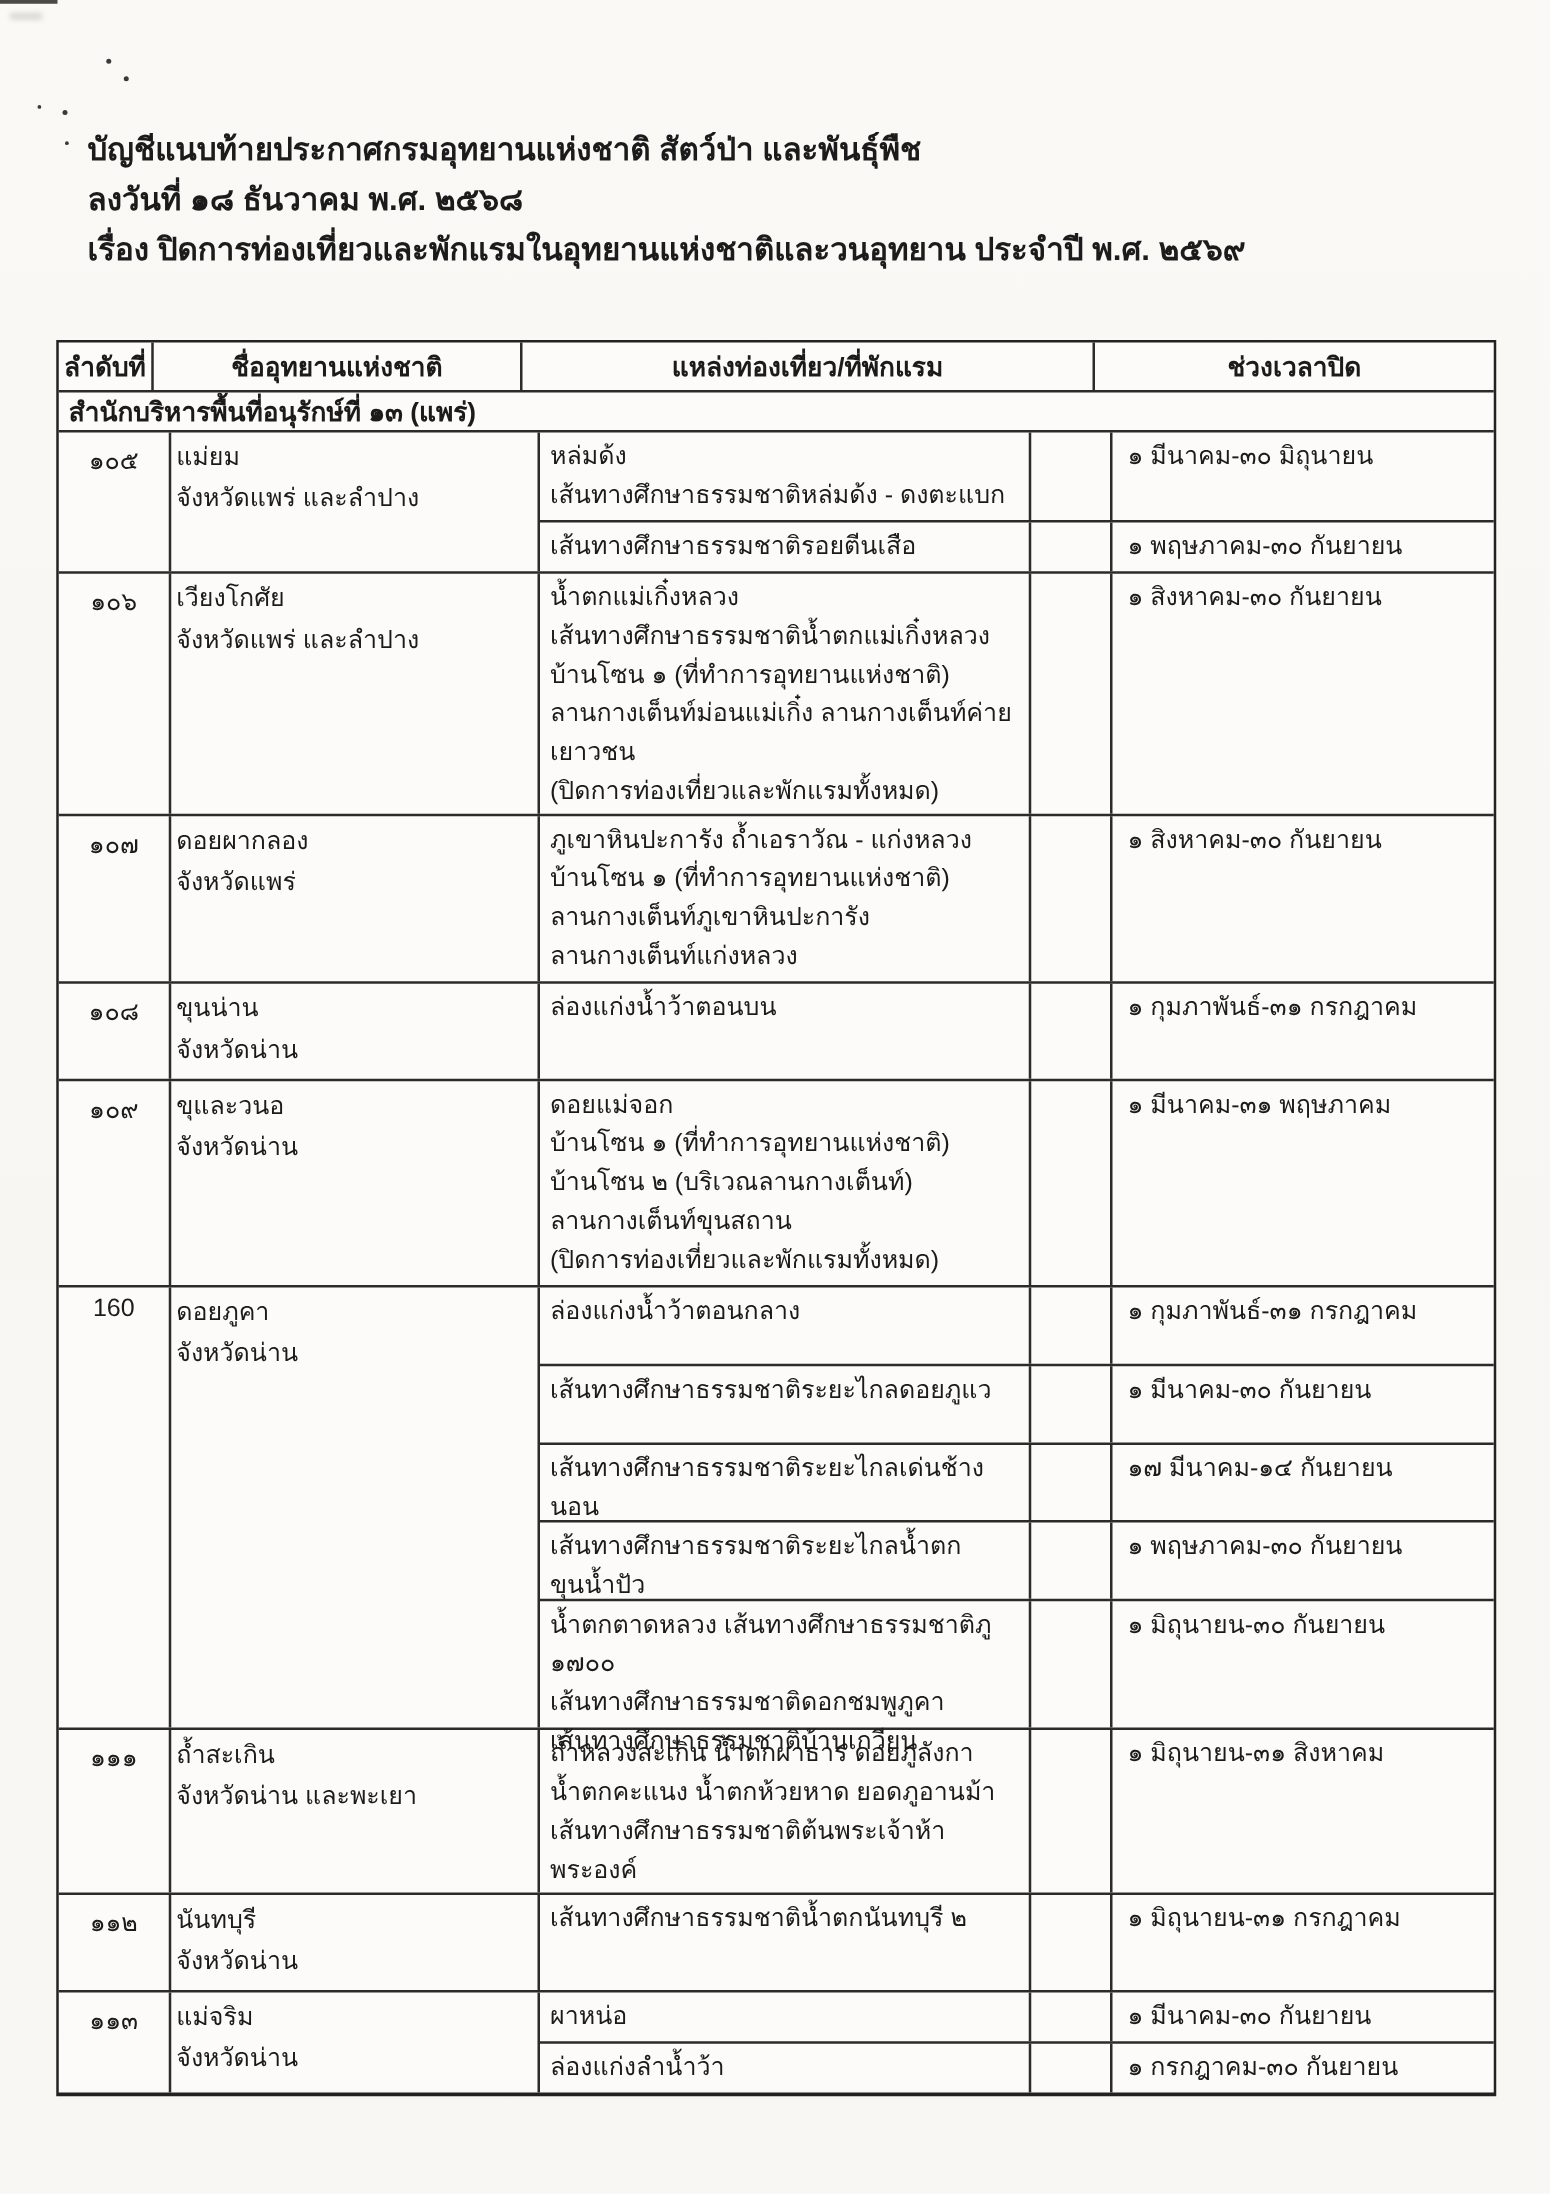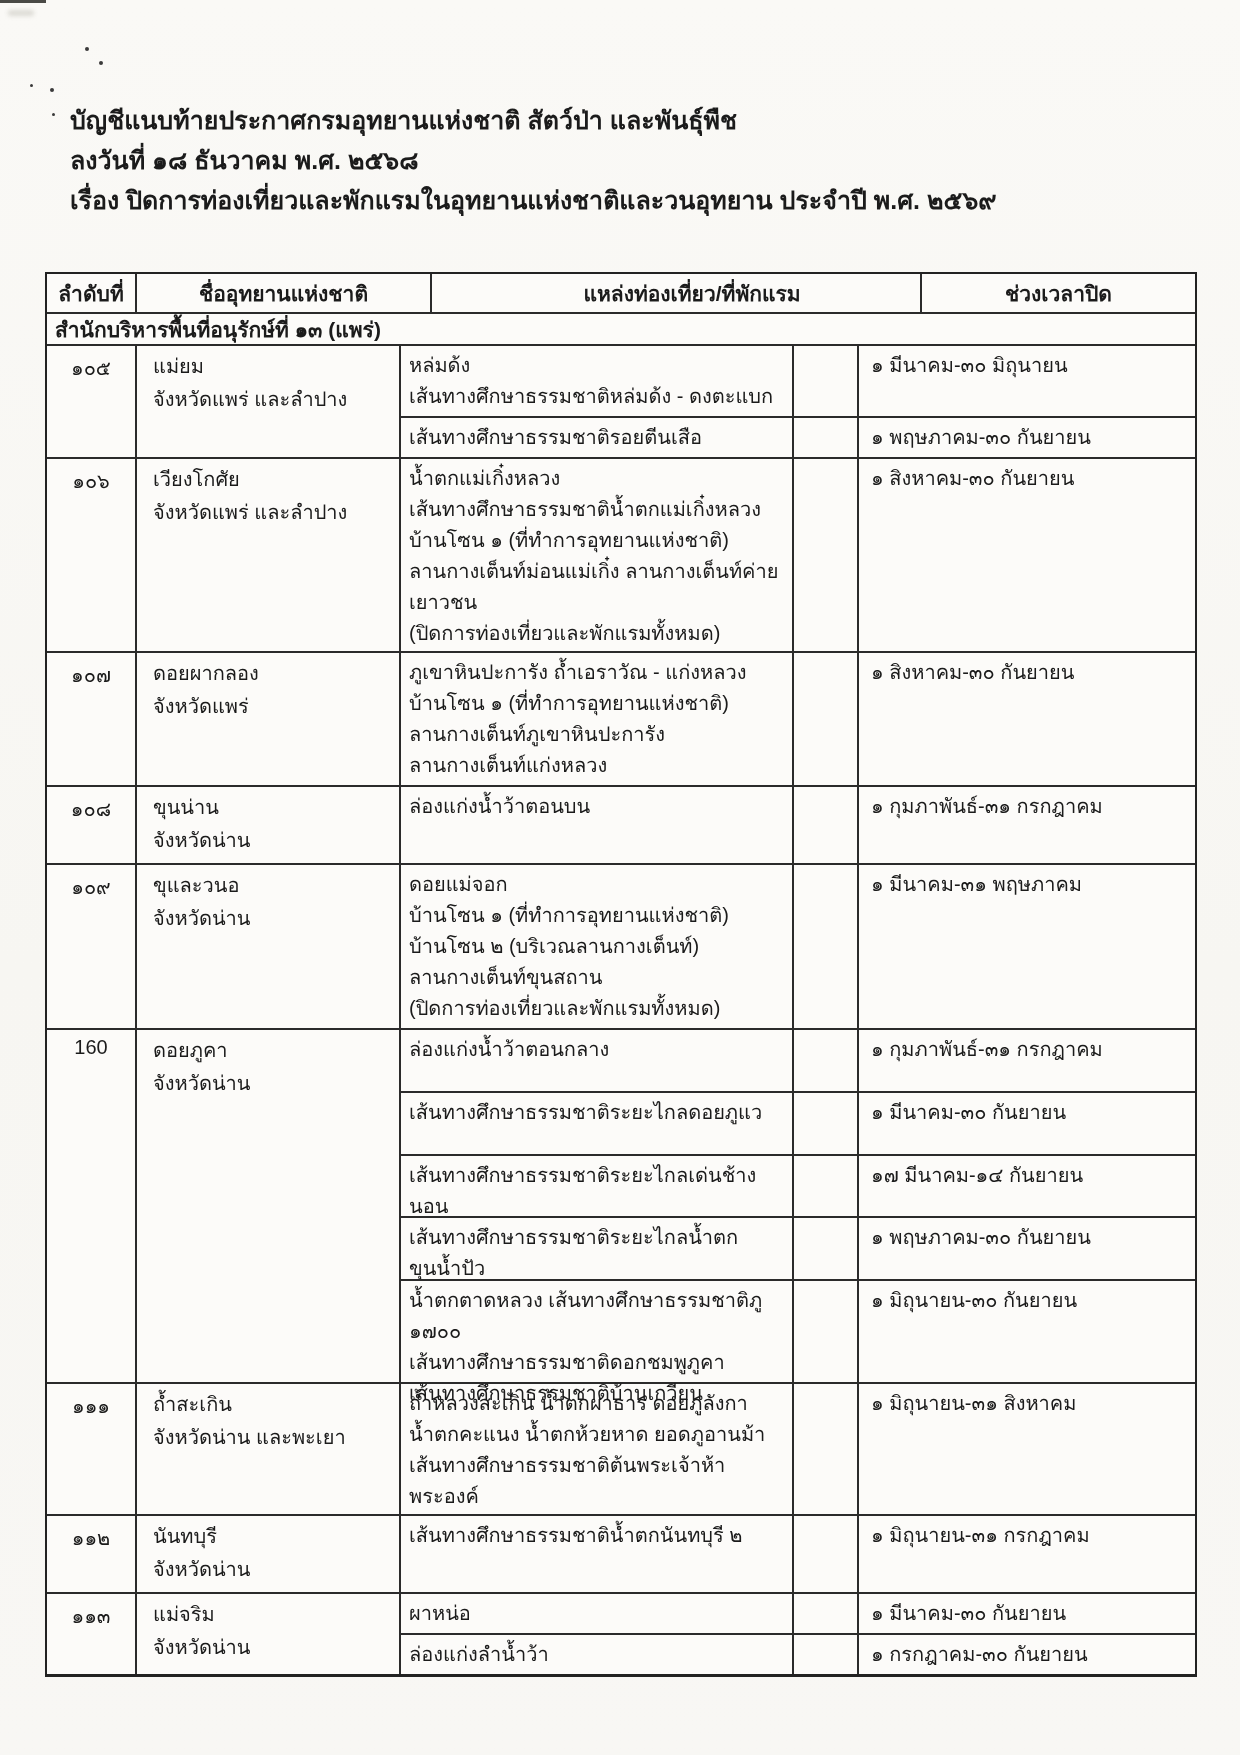--- a/index.html
+++ b/index.html
@@ -20,37 +20,37 @@
     border:2px solid #222;border-bottom-width:3px;
     background:#fcfbf9;box-sizing:border-box;
   }
   .parks-table > div + div{border-top:2px solid #2b2b2b;}
   .trow{display:flex;}
   .thead{height:38px;}
   .hcell{
     display:flex;align-items:center;justify-content:center;
     font-weight:bold;font-size:21px;box-sizing:border-box;
   }
-  .w-num{width:90px;}
+  .w-num{width:76px;}
   .w-name{width:295px;}
-  .w-attr-full{width:458px;margin-left:32px;}
+  .w-attr-full{width:458px;}
   .w-date{flex:1;}
   .vb{border-right:2px solid #2b2b2b;}
   .section{
     height:30px;display:flex;align-items:center;
     font-weight:bold;font-size:21px;padding-left:8px;
   }
   .prow{display:flex;align-items:stretch;}
   .cell-num{
     width:90px;box-sizing:border-box;border-right:2px solid #2b2b2b;
     text-align:center;padding-top:6px;font-size:20px;
   }
   .cell-name{
-    width:264px;box-sizing:border-box;border-right:2px solid #2b2b2b;
-    padding:4px 16px 2px;font-size:20px;line-height:33px;
+    width:295px;box-sizing:border-box;border-right:2px solid #2b2b2b;
+    padding:4px 4px 2px;font-size:20px;line-height:33px;
   }
   .sub{flex:1;display:flex;flex-direction:column;}
   .srow{display:flex;flex:1;}
   .srow.bt{border-top:2px solid #2b2b2b;}
   .cell-attr{
     width:393px;box-sizing:border-box;border-right:2px solid #2b2b2b;
     padding:4px 8px 2px;font-size:20px;line-height:31px;
   }
   .cell-gap{width:65px;box-sizing:border-box;border-right:2px solid #2b2b2b;}
   .cell-date{flex:1;padding:4px 12px 2px;font-size:20px;line-height:31px;}

